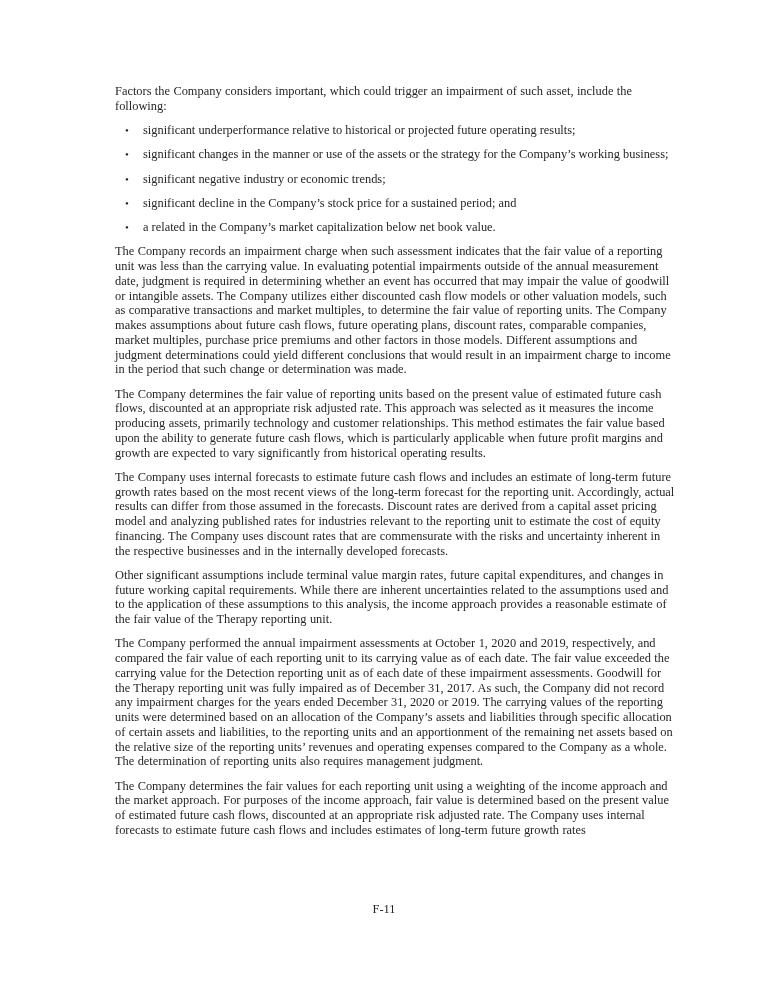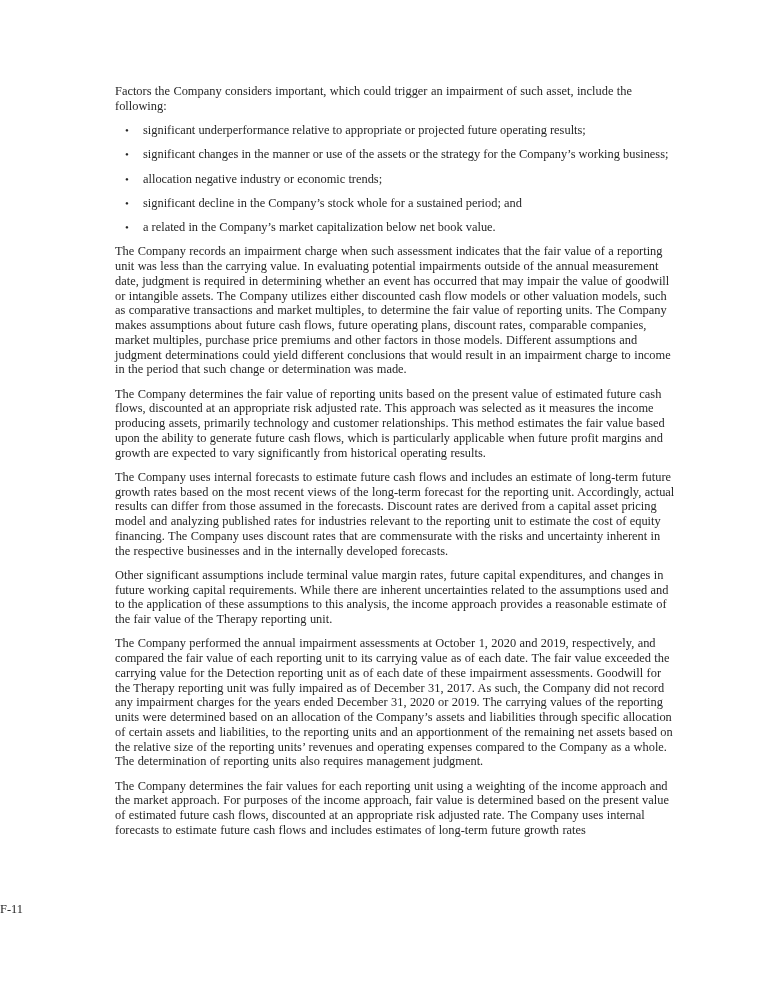--- a/index.html
+++ b/index.html
@@ -46,48 +46,49 @@
     font-size: 11px;
   }
   .bullet-text {
     flex: 1;
   }
   .footer {
     position: absolute;
     left: 0;
     top: 902px;
     width: 768px;
+    text-align: center;
     font-size: 12.4px;
     line-height: 14.75px;
     color: #262626;
   }
 </style>
 </head>
 <body>
 
 <div class="page">
 
   <p class="para">Factors the Company considers important, which could trigger an impairment of such asset, include the following:</p>
 
   <ul class="bullets">
     <li class="bullet-item">
       <span class="bullet-glyph">•</span>
-      <span class="bullet-text">significant underperformance relative to appropriate or projected future operating results;</span>
+      <span class="bullet-text">significant underperformance relative to historical or projected future operating results;</span>
     </li>
     <li class="bullet-item">
       <span class="bullet-glyph">•</span>
       <span class="bullet-text">significant changes in the manner or use of the assets or the strategy for the Company’s working business;</span>
     </li>
     <li class="bullet-item">
       <span class="bullet-glyph">•</span>
-      <span class="bullet-text">allocation negative industry or economic trends;</span>
+      <span class="bullet-text">significant negative industry or economic trends;</span>
     </li>
     <li class="bullet-item">
       <span class="bullet-glyph">•</span>
-      <span class="bullet-text">significant decline in the Company’s stock whole for a sustained period; and</span>
+      <span class="bullet-text">significant decline in the Company’s stock price for a sustained period; and</span>
     </li>
     <li class="bullet-item">
       <span class="bullet-glyph">•</span>
       <span class="bullet-text">a related in the Company’s market capitalization below net book value.</span>
     </li>
   </ul>
 
   <p class="para">The Company records an impairment charge when such assessment indicates that the fair value of a reporting unit was less than the carrying value. In evaluating potential impairments outside of the annual measurement date, judgment is required in determining whether an event has occurred that may impair the value of goodwill or intangible assets. The Company utilizes either discounted cash flow models or other valuation models, such as comparative transactions and market multiples, to determine the fair value of reporting units. The Company makes assumptions about future cash flows, future operating plans, discount rates, comparable companies, market multiples, purchase price premiums and other factors in those models. Different assumptions and judgment determinations could yield different conclusions that would result in an impairment charge to income in the period that such change or determination was made.</p>
   <p class="para">The Company determines the fair value of reporting units based on the present value of estimated future cash flows, discounted at an appropriate risk adjusted rate. This approach was selected as it measures the income producing assets, primarily technology and customer relationships. This method estimates the fair value based upon the ability to generate future cash flows, which is particularly applicable when future profit margins and growth are expected to vary significantly from historical operating results.</p>
   <p class="para">The Company uses internal forecasts to estimate future cash flows and includes an estimate of long-term future growth rates based on the most recent views of the long-term forecast for the reporting unit. Accordingly, actual results can differ from those assumed in the forecasts. Discount rates are derived from a capital asset pricing model and analyzing published rates for industries relevant to the reporting unit to estimate the cost of equity financing. The Company uses discount rates that are commensurate with the risks and uncertainty inherent in the respective businesses and in the internally developed forecasts.</p>

